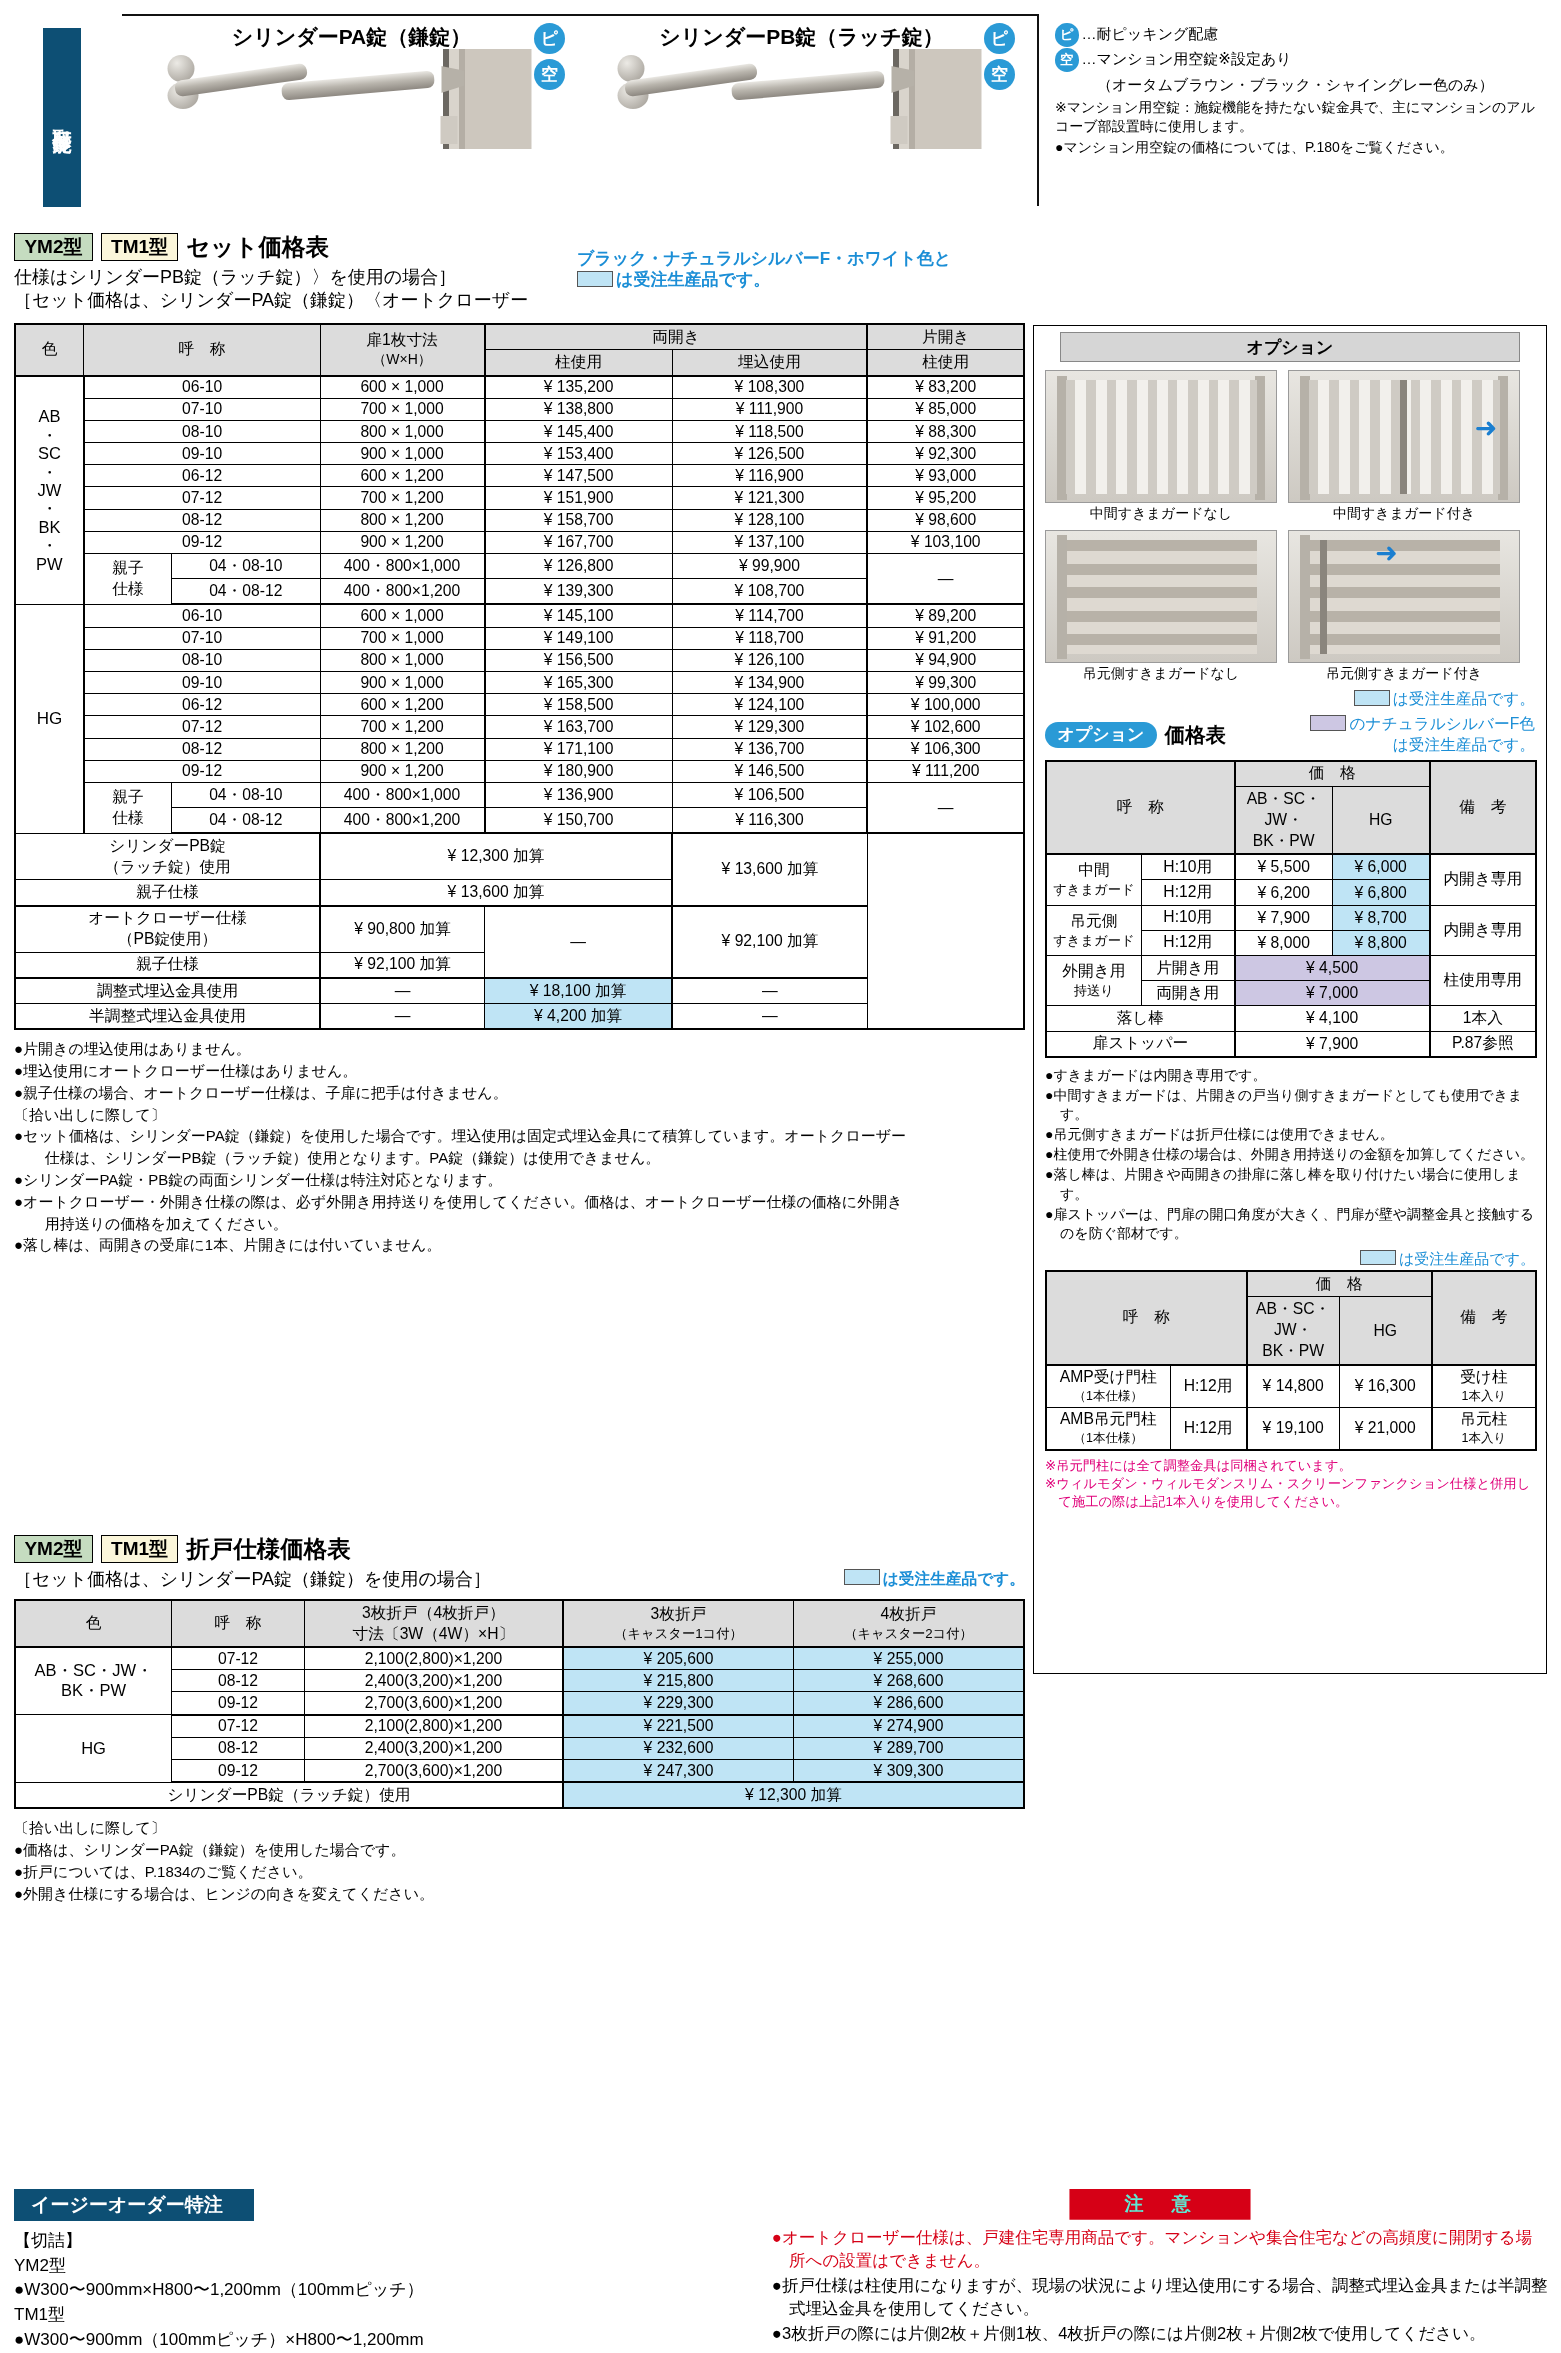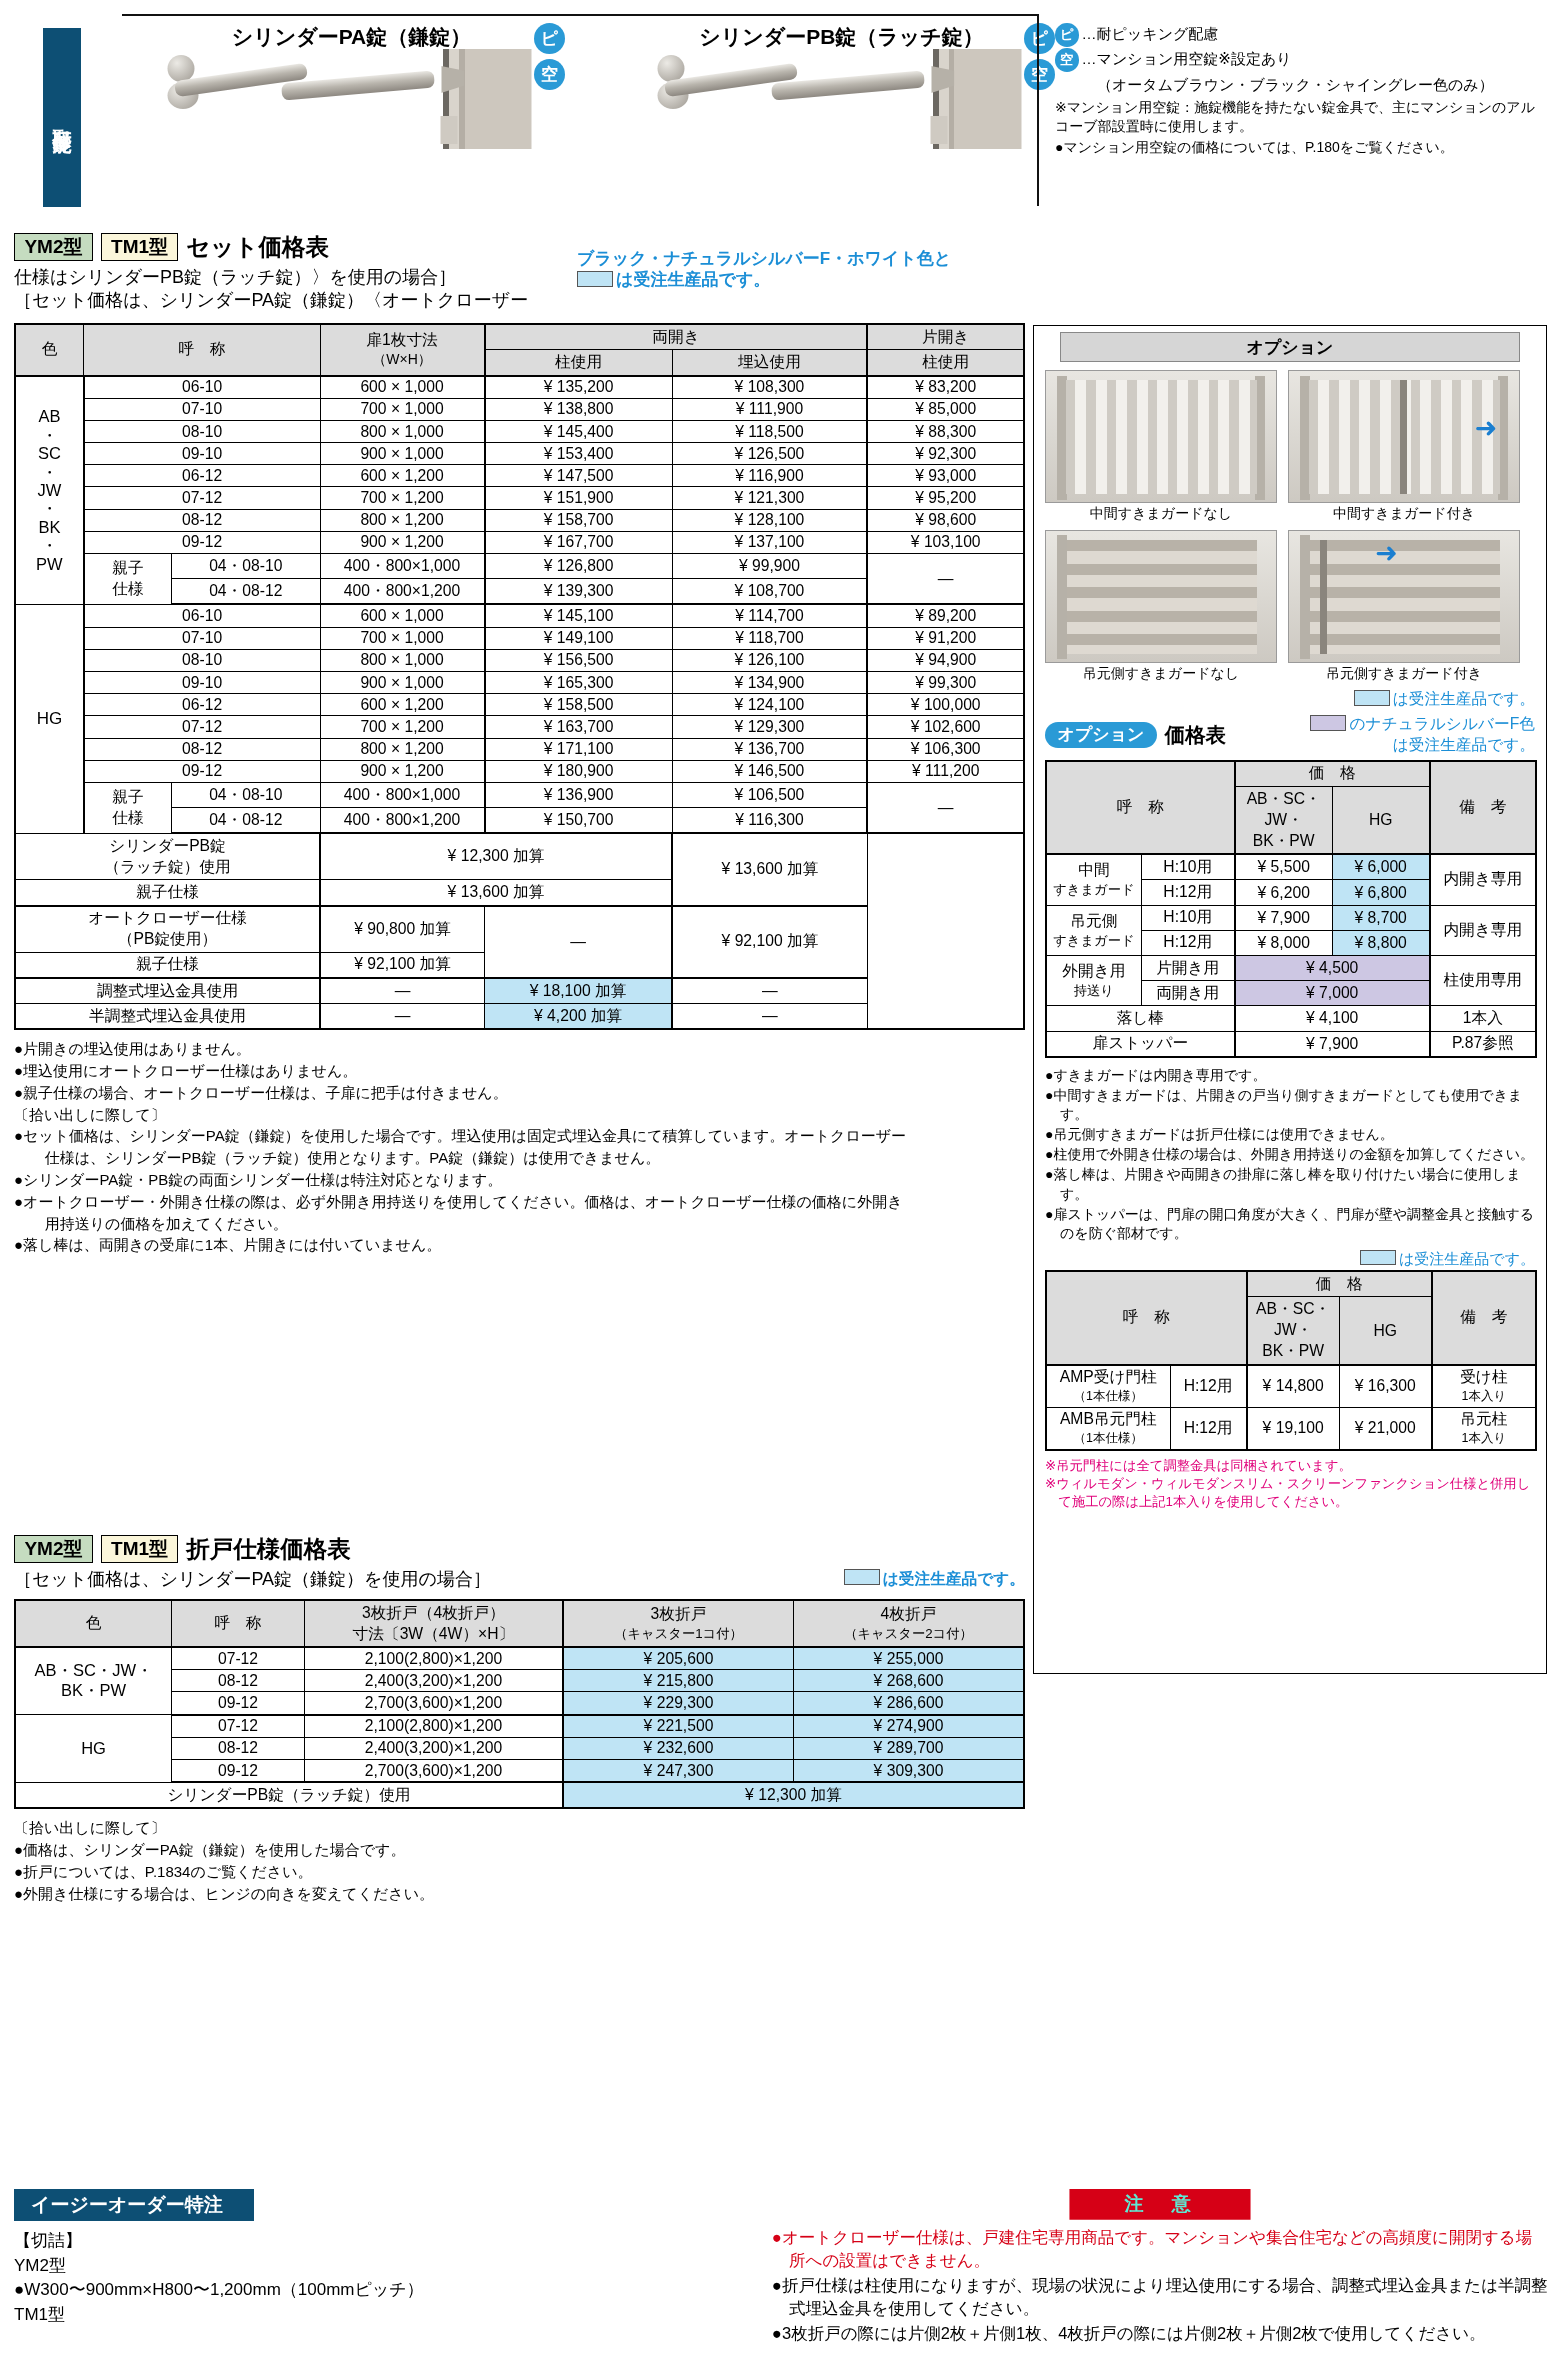--- a/index.html
+++ b/index.html
@@ -19,21 +19,21 @@
   .top-band { position:absolute; left:0; top:14px; width:1562px; height:192px; }
   .top-rule { position:absolute; left:122px; top:0; width:917px; height:2.4px; background:#111; }
   .side-tab {
     position:absolute; left:43px; top:14px; width:38px; height:179px;
     background:#0d4f74; color:#fff; font-weight:bold; font-size:19px;
     writing-mode:vertical-rl; text-orientation:upright;
     display:flex; align-items:center; justify-content:center; letter-spacing:1.6px;
   }
   .lock-cell { position:absolute; top:0; height:192px; }
   .lock-cell.a { left:122px; width:459px; }
-  .lock-cell.b { left:612px; width:459px; }
+  .lock-cell.b { left:572px; width:459px; }
   .lock-div { position:absolute; left:1037px; top:0; width:1.6px; height:192px; background:#111; }
   .lock-title {
     position:absolute; top:9.4px; left:0; width:100%;
     text-align:center; font-size:21px; font-weight:600; letter-spacing:0px;
   }
   .lock-photo { position:absolute; left:50%; transform:translateX(-50%); top:41px; width:369px; height:86px; }
   .handle { position:absolute; background:linear-gradient(180deg,#e9e7e2 0%,#b9b5ad 45%,#8d8881 100%); border-radius:7px; }
   .h1 { left:7.8px; top:17px; width:133px; height:15.7px; transform:rotate(-8deg); }
   .h1k { left:3.9px; top:23.5px; width:27px; height:27px; border-radius:50%;
          background:radial-gradient(circle at 35% 30%,#eceae5,#9c978f); }
@@ -791,20 +791,21 @@
   </div>
 
   <div class="easy-block">
     <div class="bar-dark">イージーオーダー特注</div>
     <div class="easy-body">
       <p>【切詰】</p>
       <div id="easy-lines">
           <p>YM2型</p>
           <p>●W300〜900mm×H800〜1,200mm（100mmピッチ）</p>
           <p>TM1型</p>
+          <p>●W300〜900mm（100mmピッチ）×H800〜1,200mm</p>
         </div>
     </div>
   </div>
 
   <div class="caution-block">
     <div style="text-align:center;">
       <span class="caution-bar">注　意</span>
     </div>
     <div class="caution-body" id="caution-body">
         <p class="red">●オートクローザー仕様は、戸建住宅専用商品です。マンションや集合住宅などの高頻度に開閉する場所への設置はできません。</p>

